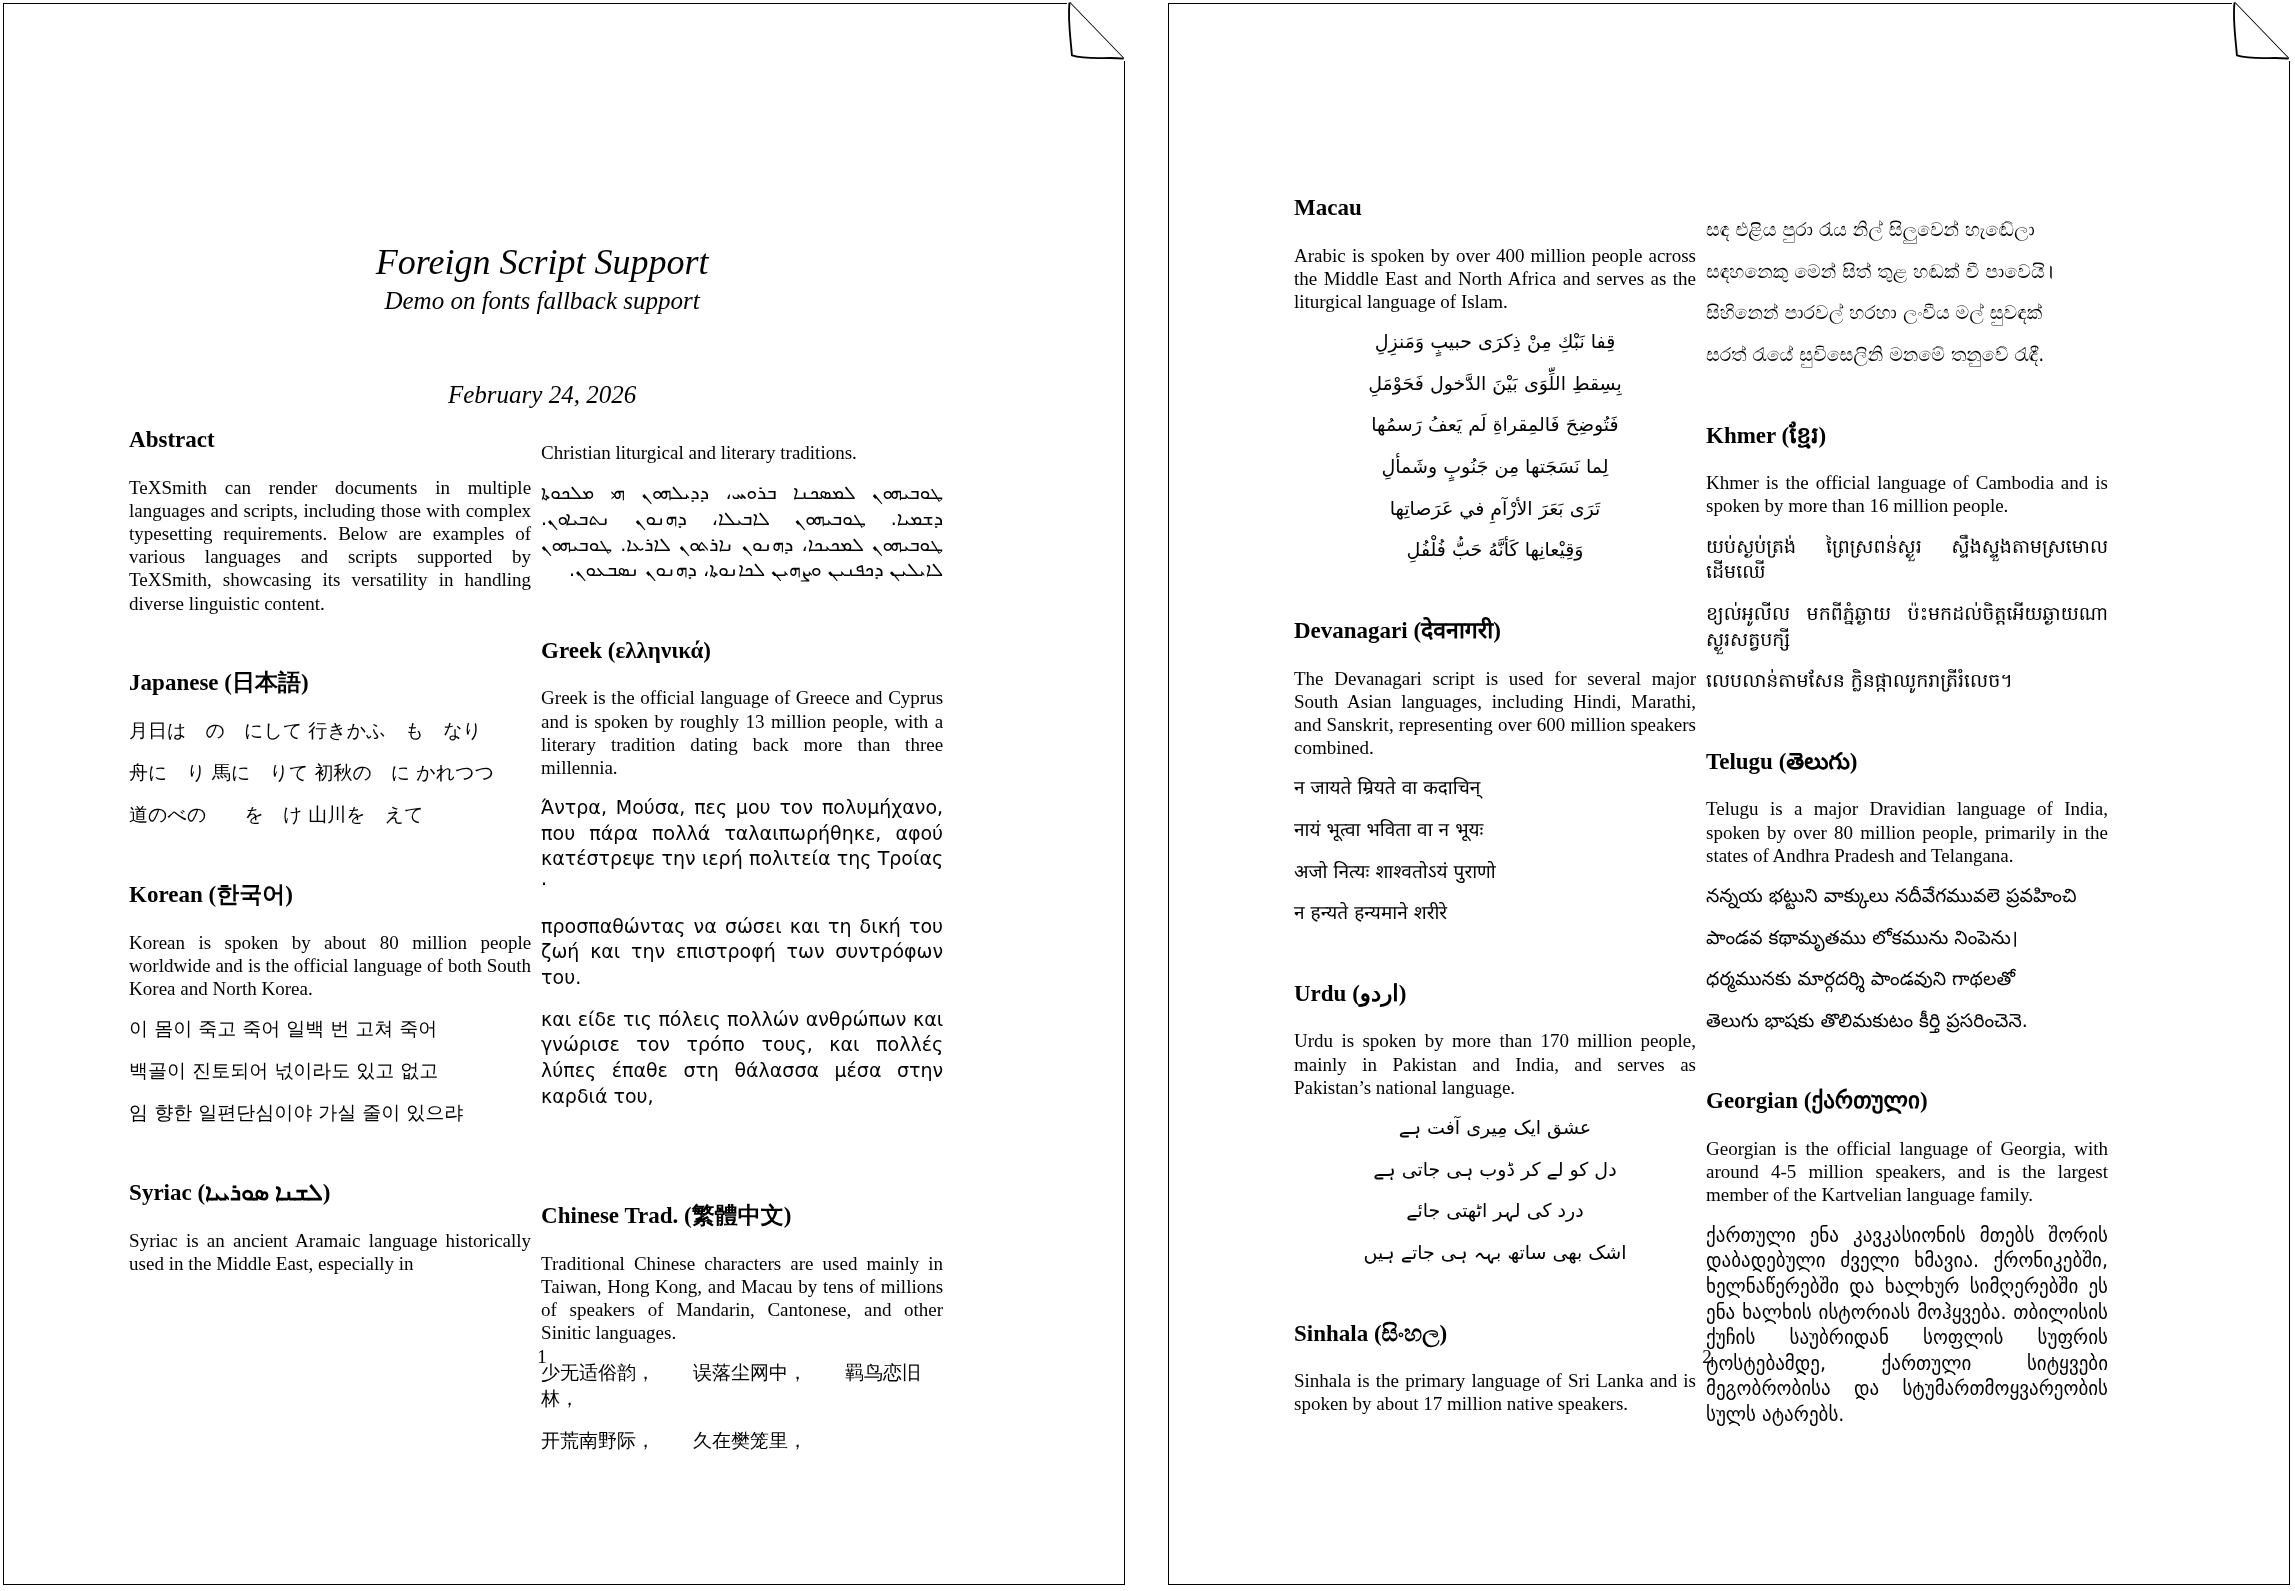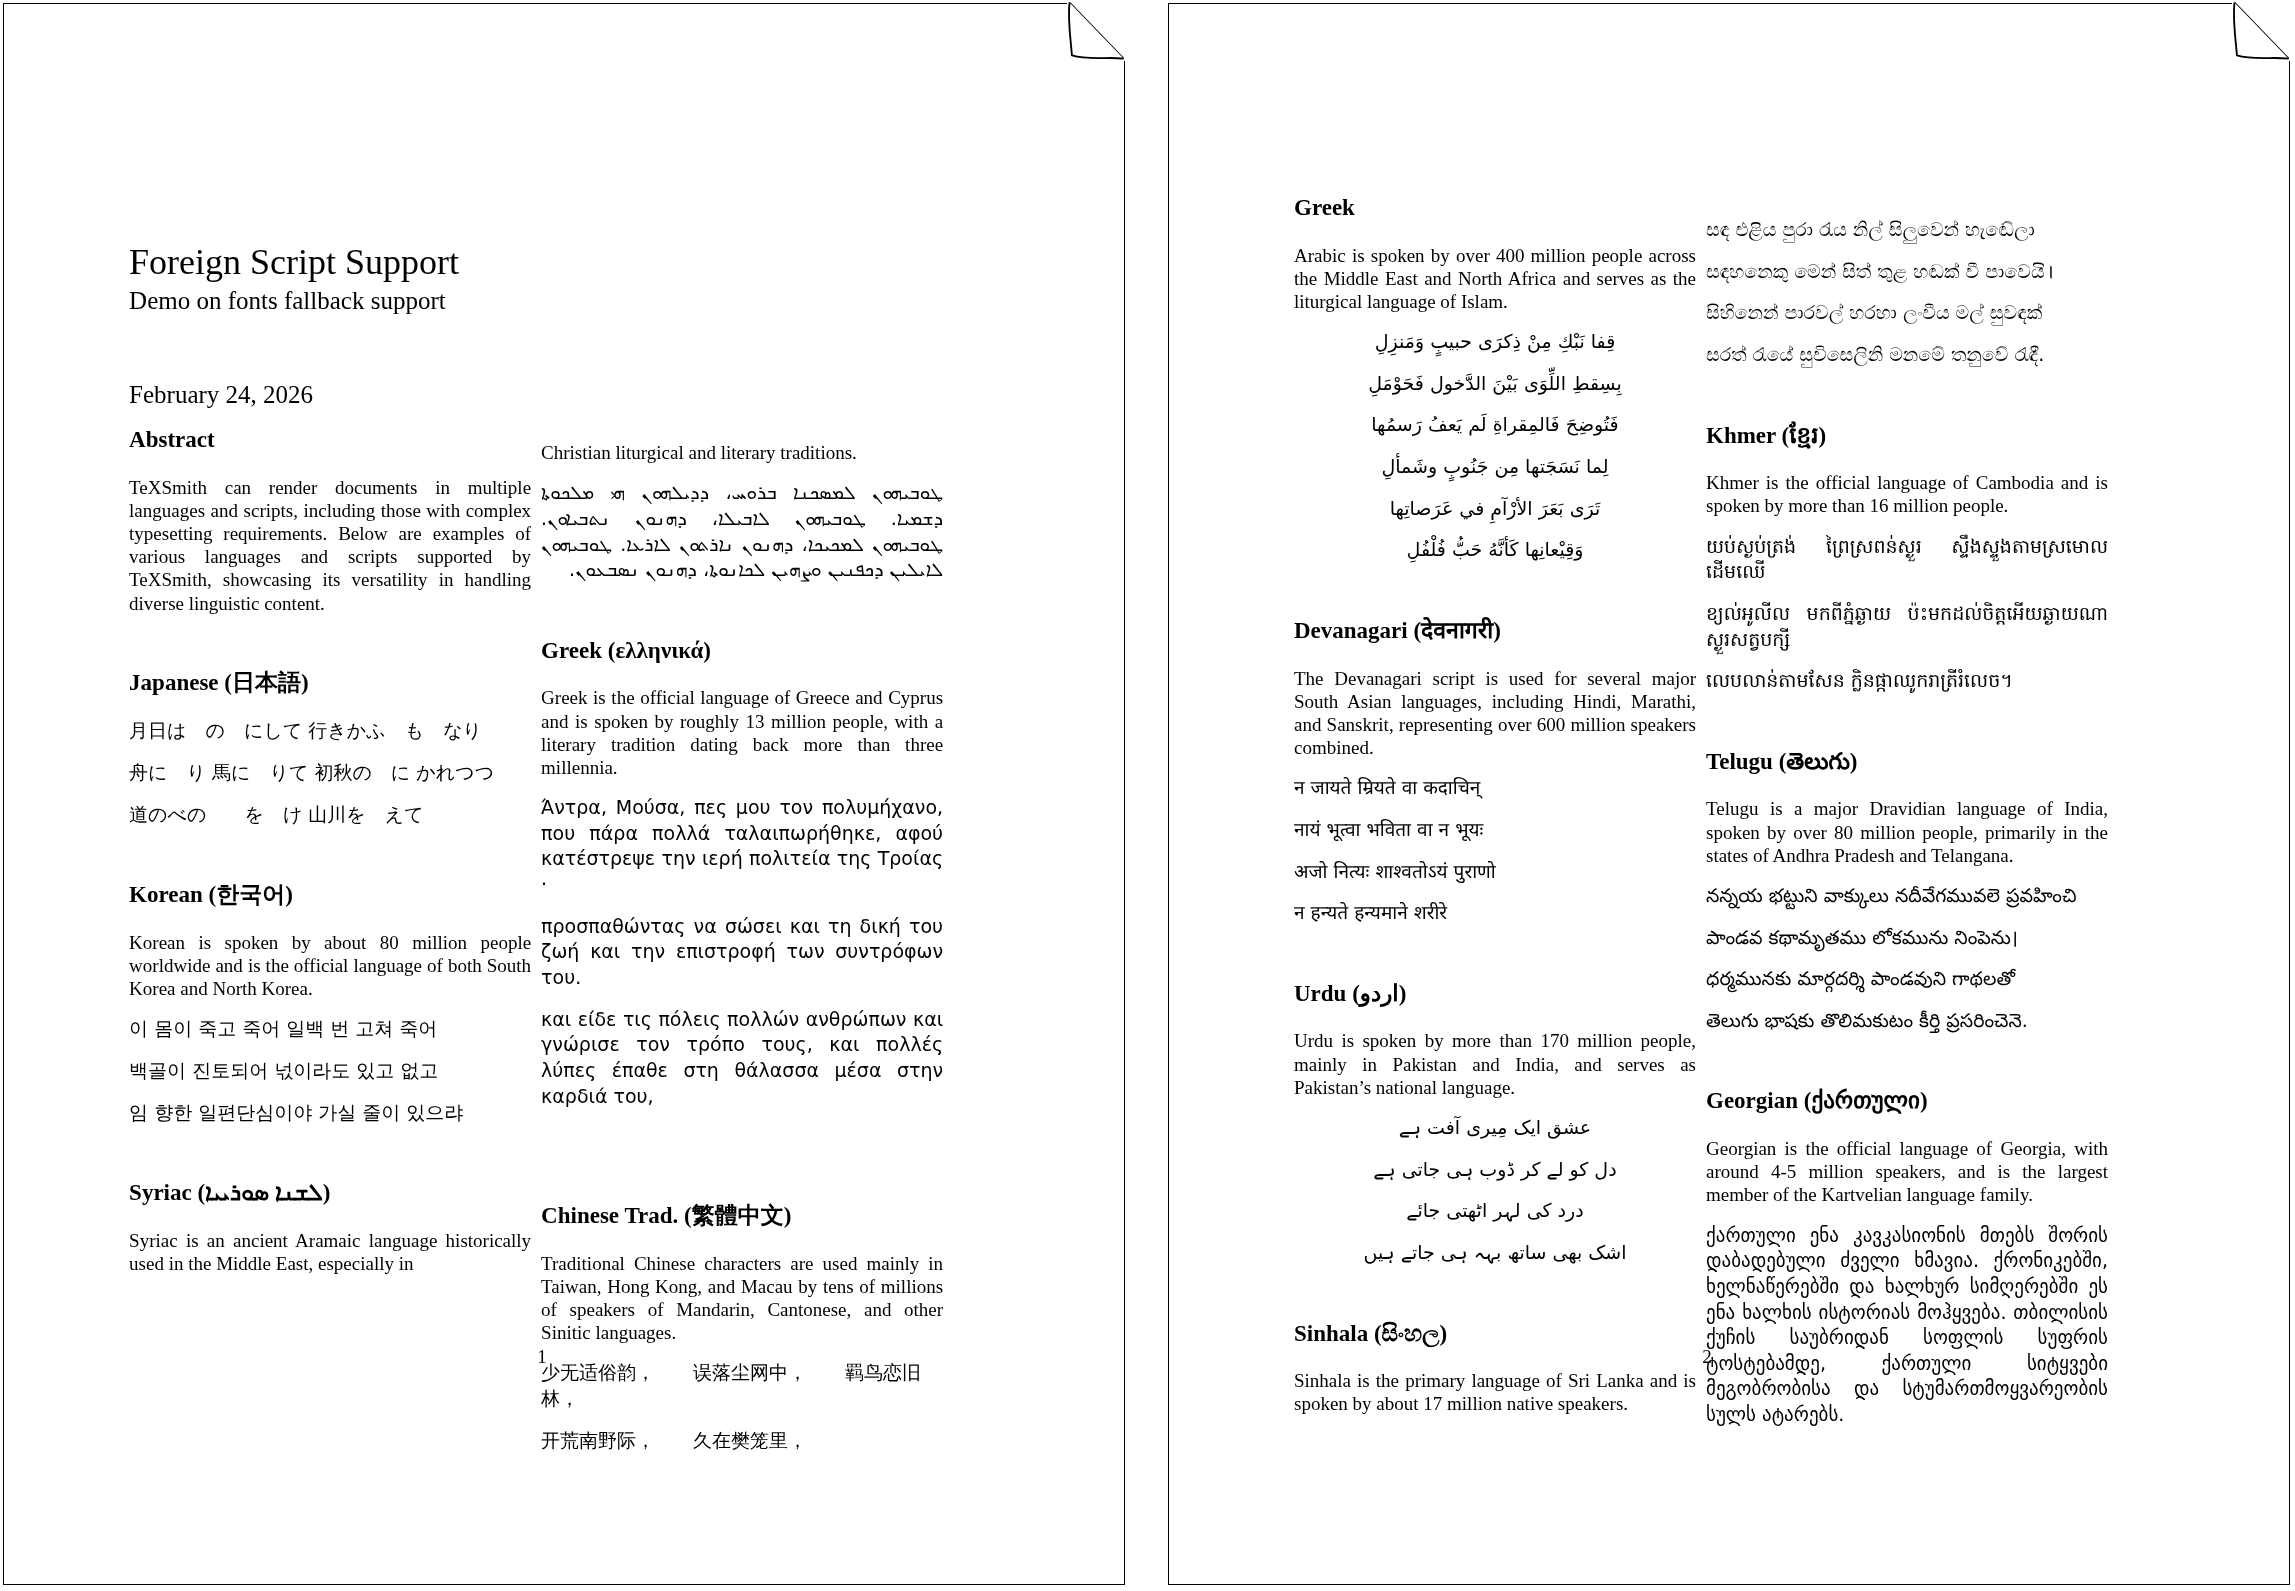--- a/index.html
+++ b/index.html
@@ -22,21 +22,22 @@
   
   .corner {
     position:absolute; top:-1.9px; right:-1.9px;
     width:59px; height:59px;
     background:#ffffff;
   }
   .corner svg { display:block; }
 
   .title-block {
     position:absolute; left:125px; top:238px; width:826px;
-    text-align:left;
+    text-align:center;
+    font-style:italic;
   }
   .doc-title   { font-size:36px; line-height:1.15; }
   .doc-subtitle{ font-size:25px; line-height:1.2; margin-top:2.5px; }
   .doc-date    { font-size:25px; line-height:1.2; margin-top:64px; }
 
   .col {
     position:absolute; width:402px;
     font-size:19px; line-height:1.22;
     text-align:justify;
   }
@@ -115,21 +116,21 @@
 
 <div class="page page--two">
   <div class="corner">
     <svg width="59" height="59" viewBox="0 0 96 96" xmlns="http://www.w3.org/2000/svg">
       <path d="M4,1 L92,92" fill="none" stroke="#000" stroke-width="3"></path>
       <path d="M4,1 C1,30 6,60 8,87 C36,95 64,89 92,92" fill="#ffffff" stroke="#000" stroke-width="3" stroke-linejoin="round"></path>
     </svg>
   </div>
 
   <div class="col" style="left:125px; top:190px;">
-    <h2 class="sec-heading first">Greek</h2>
+    <h2 class="sec-heading first">Macau</h2>
     <p class="body">Arabic is spoken by over 400 million people across the Middle East and North Africa and serves as the liturgical language of Islam.</p>
     <p class="poem-line script rtl" dir="rtl">قِفا نَبْكِ مِنْ ذِكرَى حبيبٍ وَمَنزِلِ</p>
     <p class="poem-line script rtl" dir="rtl">بِسِقطِ اللِّوَى بَيْنَ الدَّخول فَحَوْمَلِ</p>
     <p class="poem-line script rtl" dir="rtl">فَتُوضِحَ فَالمِقراةِ لَم يَعفُ رَسمُها</p>
     <p class="poem-line script rtl" dir="rtl">لِما نَسَجَتها مِن جَنُوبٍ وشَمألِ</p>
     <p class="poem-line script rtl" dir="rtl">تَرَى بَعَرَ الأرْآمِ في عَرَصاتِها</p>
     <p class="poem-line script rtl" dir="rtl">وَقِيْعانِها كَأنَّهُ حَبُّ فُلْفُلِ</p>
 
     <h2 class="sec-heading">Devanagari (देवनागरी)</h2>
     <p class="body">The Devanagari script is used for several major South Asian languages, including Hindi, Marathi, and Sanskrit, representing over 600 million speakers combined.</p>

